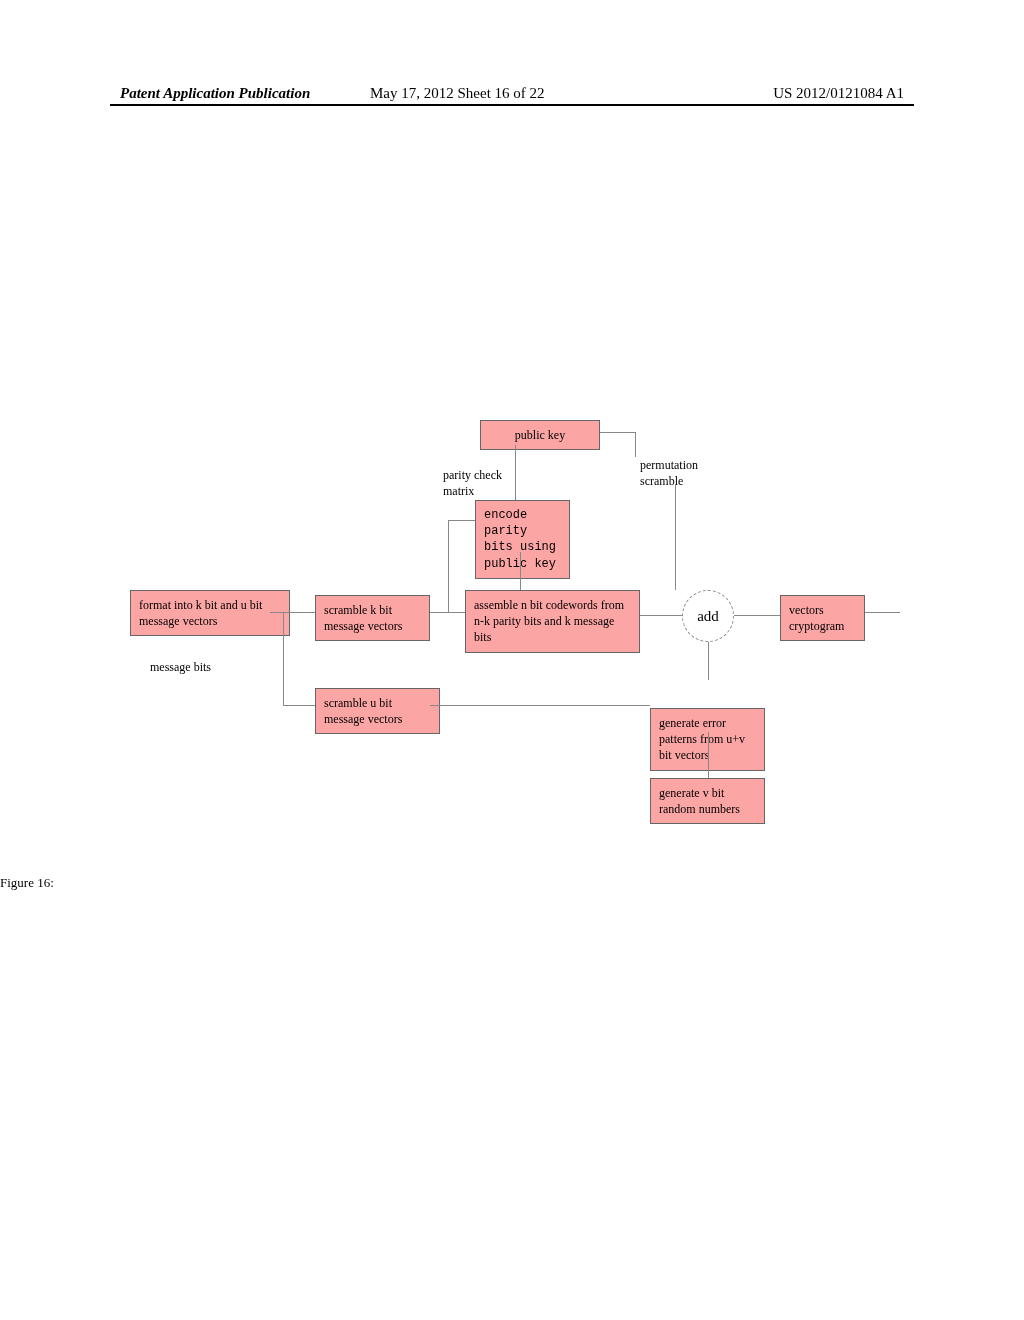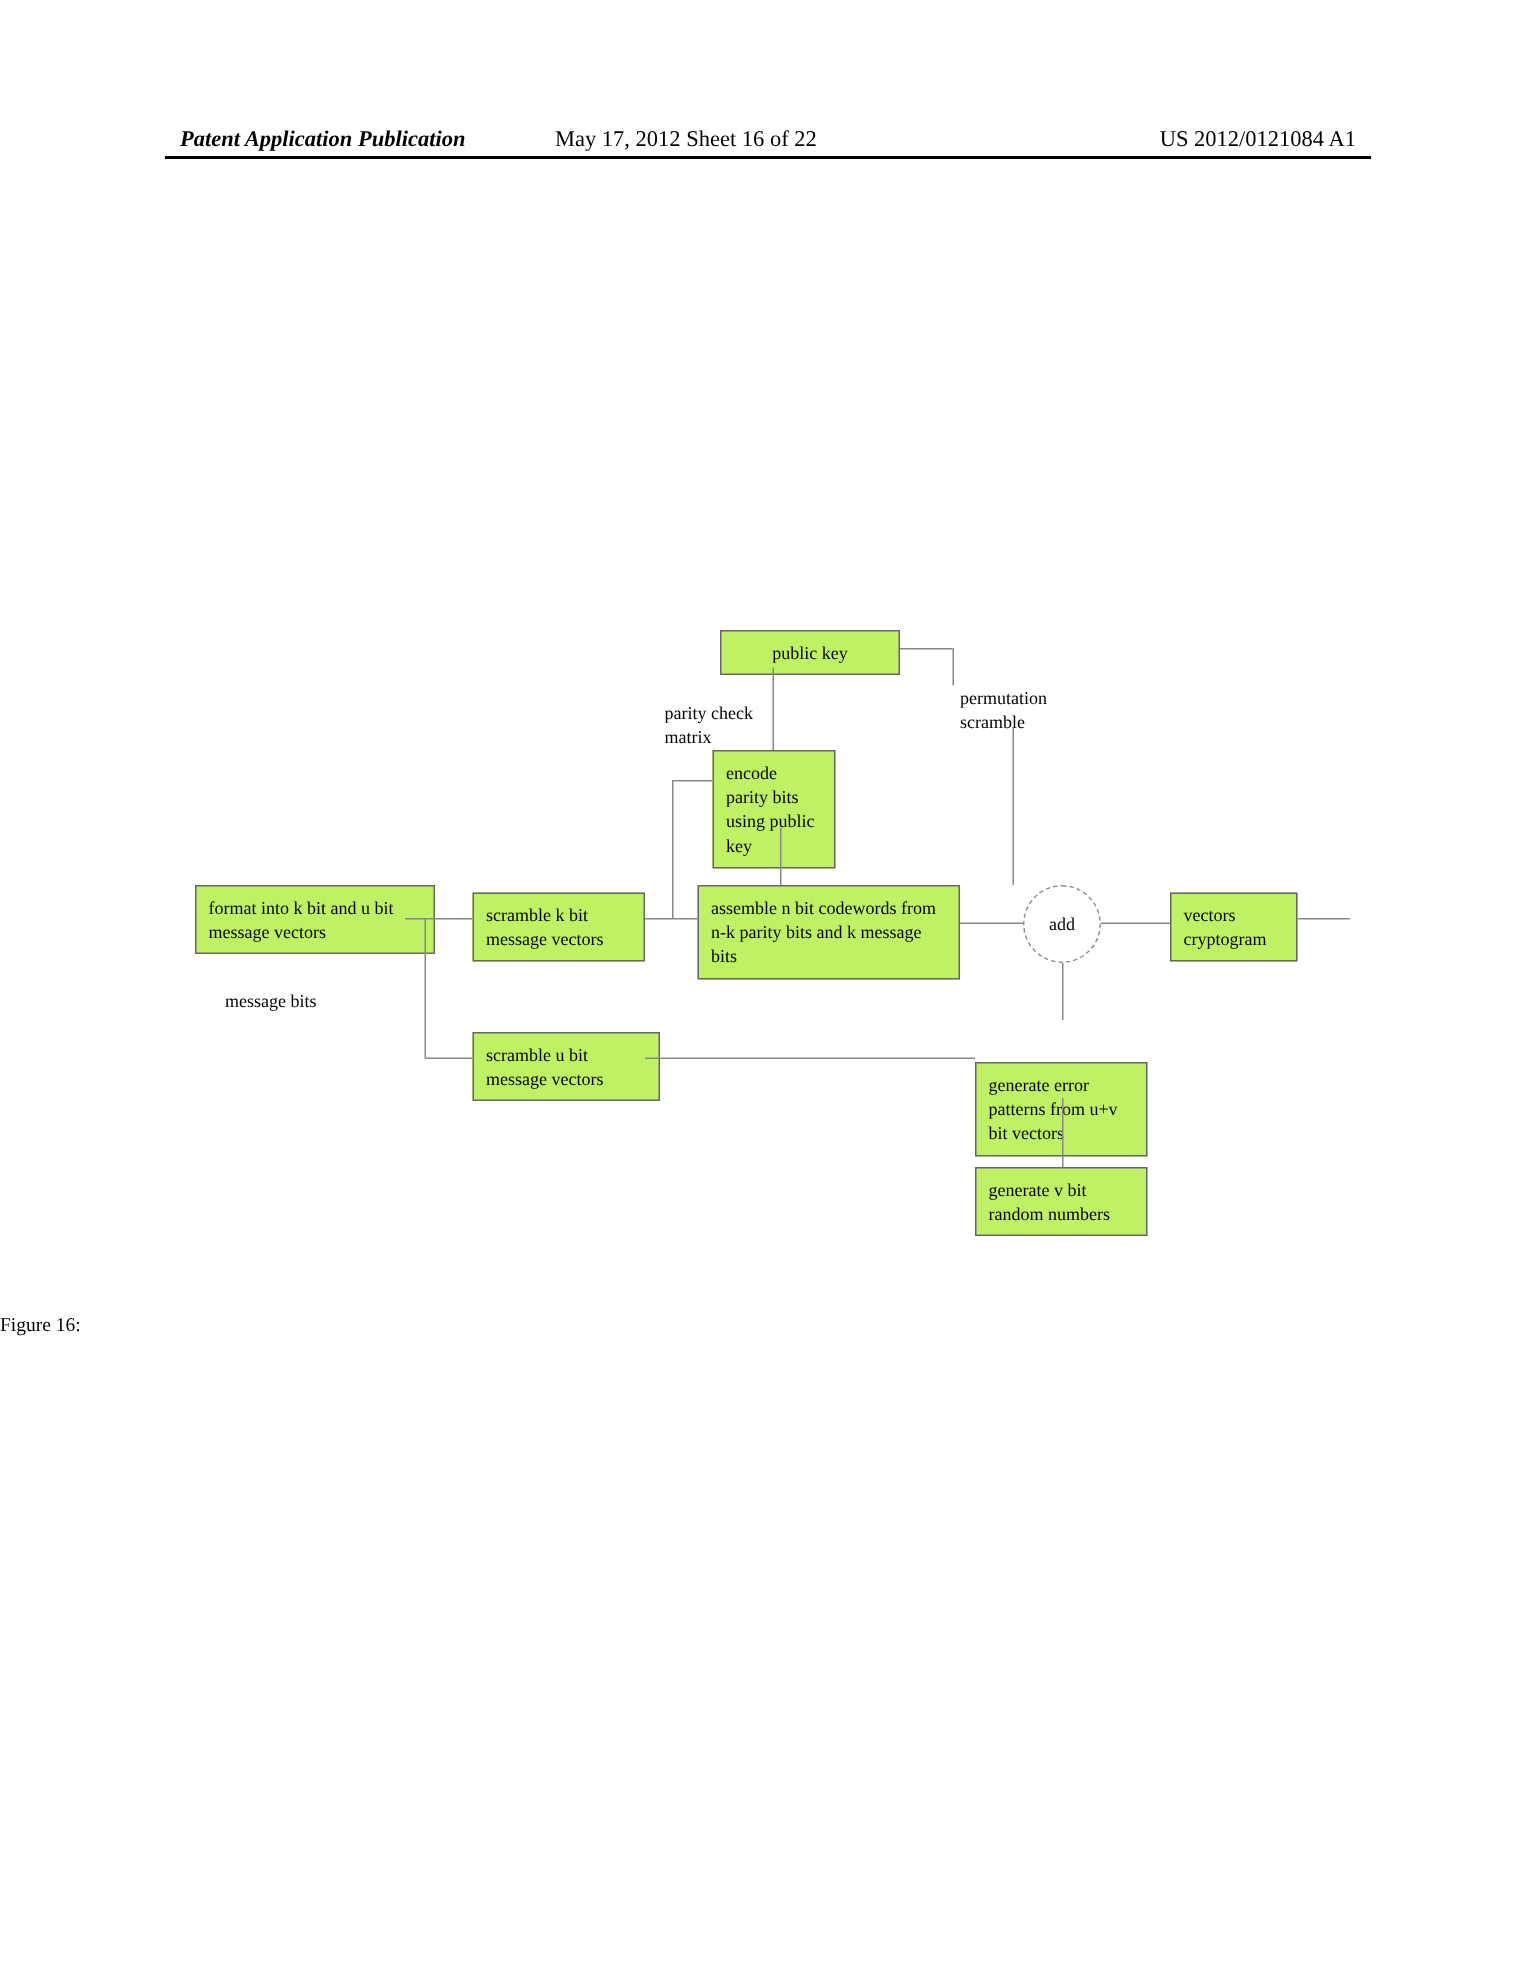--- a/index.html
+++ b/index.html
@@ -49,33 +49,33 @@
       top: 420px;
       left: 120px;
       width: 780px;
       height: 430px;
     }
     .box {
       position: absolute;
       border: 1px solid #666;
       font-size: 12px;
       padding: 6px 8px;
-      background: #bef264;
+      background: #fca5a5;
       line-height: 1.35;
     }
     .label {
       position: absolute;
       font-size: 12px;
       line-height: 1.3;
     }
     .circle {
       position: absolute;
       border: 1px dashed #888;
       border-radius: 50%;
-      font-size: 12px;
+      font-size: 15px;
       display: flex;
       align-items: center;
       justify-content: center;
       background: #fff;
     }
     .line {
       position: absolute;
       background: #888;
     }
     .figure-caption {
@@ -114,21 +114,21 @@
   </div>
 
   <div class="box" style="left:360px; top:0px; width:120px; text-align:center;">
     <span>public key</span>
   </div>
 
   <div class="label" style="left:323px; top:48px; width:80px;">parity check matrix</div>
 
   <div class="label" style="left:520px; top:38px; width:80px;">permutation scramble</div>
 
-  <div class="box" style="left:355px; top:80px; width:82px;">
+  <div class="box" style="left:355px; top:80px; width:95px;font-family:Liberation Mono, monospace;">
     <span>encode parity bits using public key</span>
   </div>
 
   <div class="box" style="left:345px; top:170px; width:175px;">
     <span>assemble n bit codewords from n-k  parity bits and k message bits</span>
   </div>
 
   <div class="circle" style="left:562px; top:170px; width:52px; height:52px;">
     <span>add</span>
   </div>

